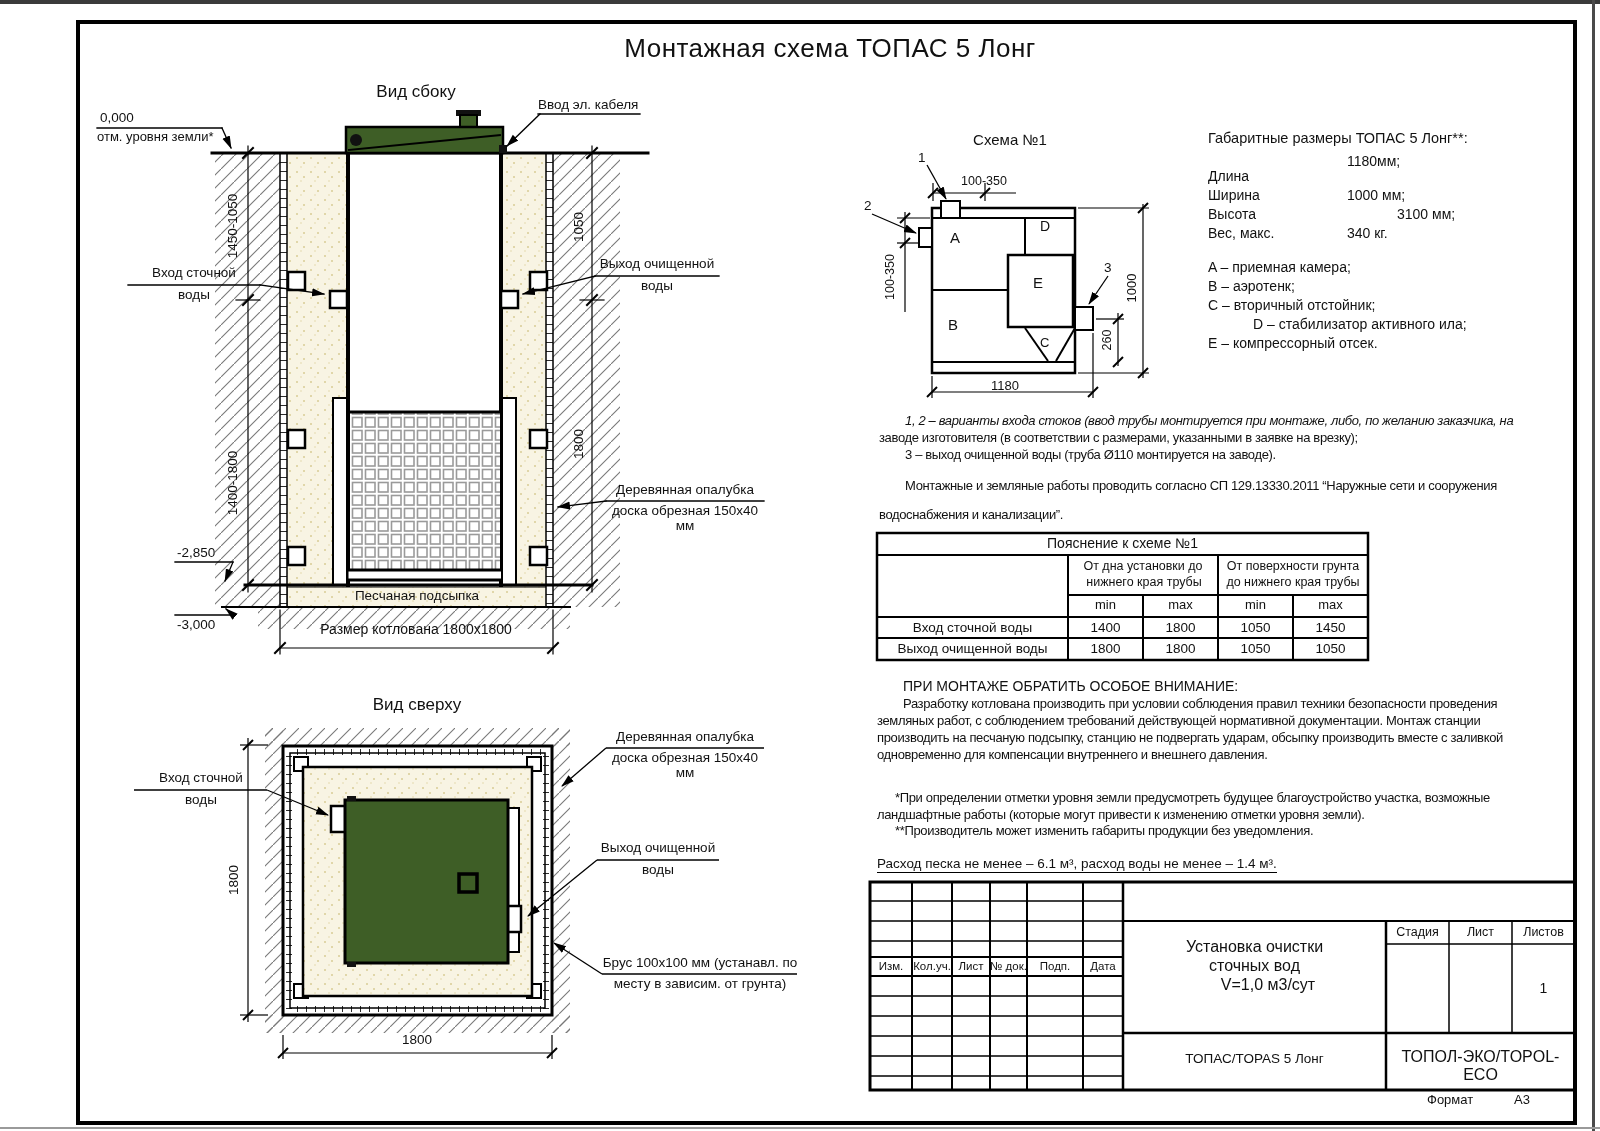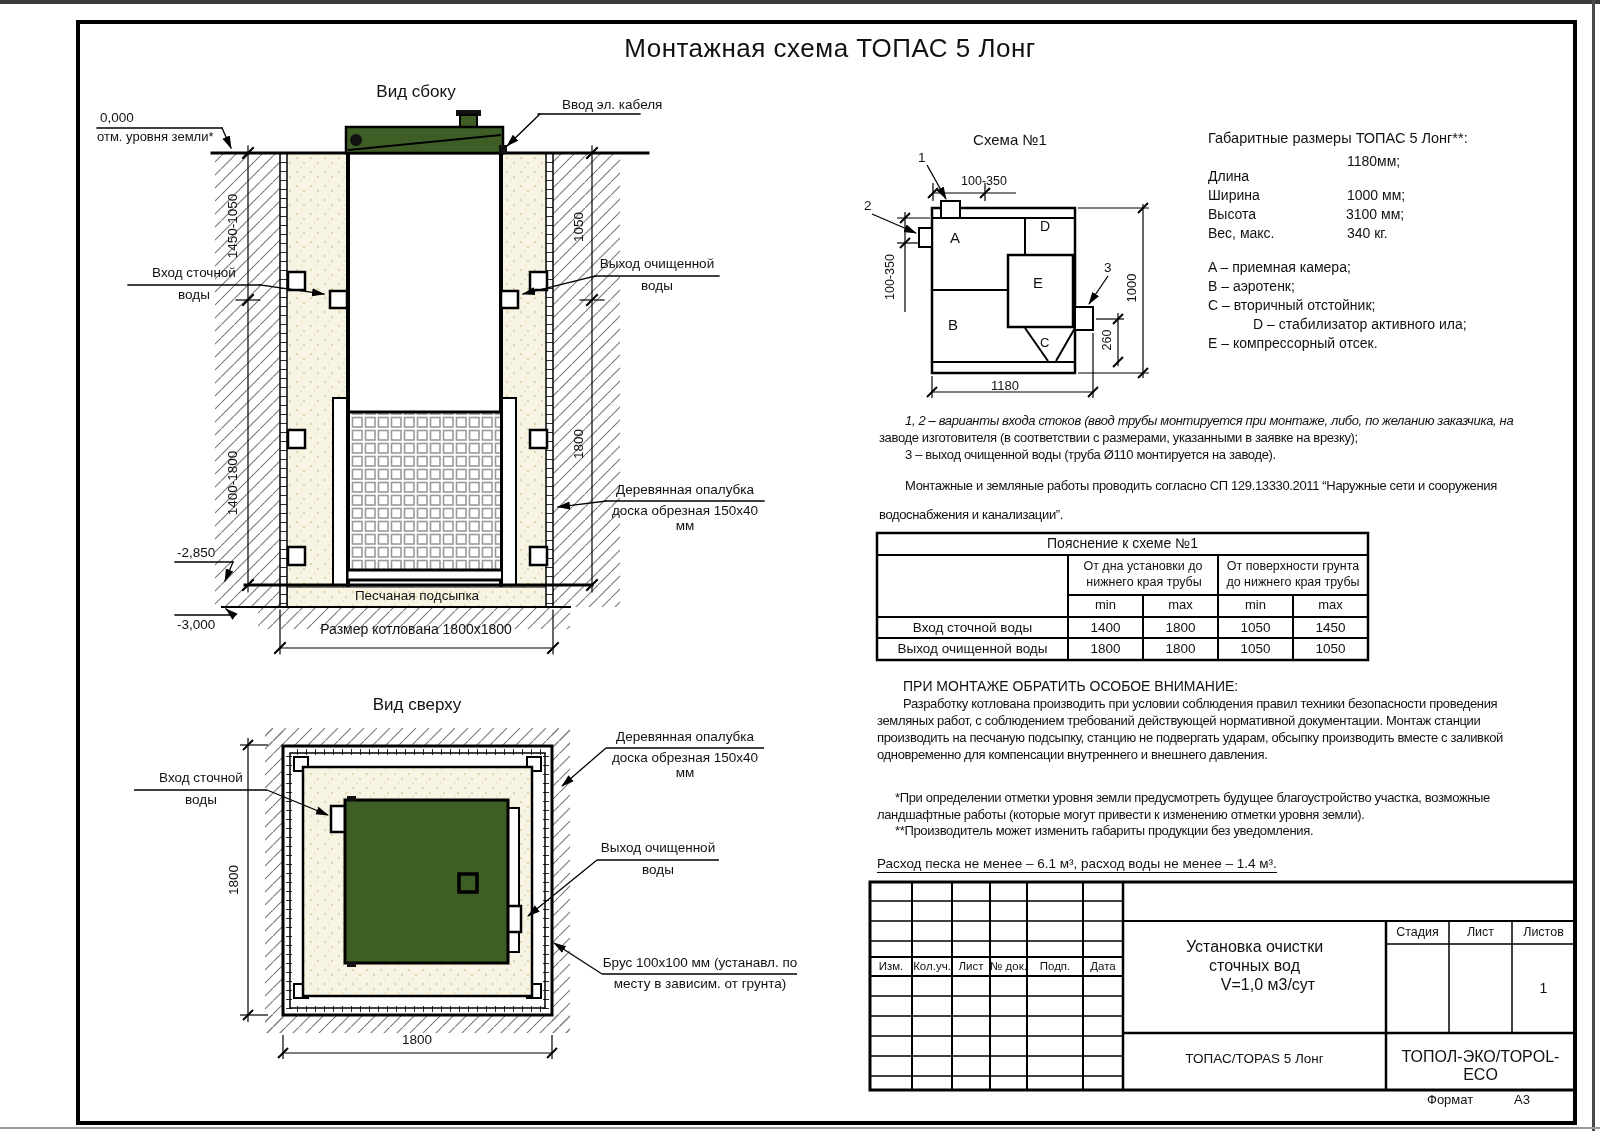--- a/index.html
+++ b/index.html
@@ -288,21 +288,21 @@
     </g>
   </svg>
 
   <div class="lab big" style="left:560px;top:34px;width:540px;">
       <span class="c" style="display:block;">Монтажная схема ТОПАС 5 Лонг</span>
     </div>
 
   <div class="lab h17 c" style="left:346px;top:82px;width:140px;">Вид сбоку</div>
   <div class="lab" style="left:100px;top:110px;">0,000</div>
   <div class="lab f13" style="left:97px;top:130px;">отм. уровня земли*</div>
-  <div class="lab" style="left:562px;top:97px;">Ввод эл. кабеля</div>
+  <div class="lab" style="left:538px;top:97px;">Ввод эл. кабеля</div>
   <div class="vlab" style="left:232px;top:226px;">1450-1050</div>
   <div class="vlab" style="left:578px;top:227px;">1050</div>
   <div class="lab c" style="left:128px;top:265px;width:132px;">Вход сточной</div>
   <div class="lab c" style="left:128px;top:287px;width:132px;">воды</div>
   <div class="lab c" style="left:595px;top:256px;width:124px;">Выход очищенной</div>
   <div class="lab c" style="left:595px;top:278px;width:124px;">воды</div>
   <div class="vlab" style="left:232px;top:483px;">1400-1800</div>
   <div class="vlab" style="left:578px;top:444px;">1800</div>
   <div class="lab c" style="left:606px;top:482px;width:158px;">Деревянная опалубка</div>
   <div class="lab c" style="left:606px;top:503px;width:158px;">доска обрезная 150x40 мм</div>
@@ -337,21 +337,21 @@
   <div class="lab f13" style="left:1040px;top:336px;">C</div>
   <div class="lab f14" style="left:1040px;top:219px;">D</div>
   <div class="lab f15" style="left:1033px;top:275px;">E</div>
 
   <div class="lab f14" style="left:1208px;top:130px;font-size:14.5px;">Габаритные размеры ТОПАС 5 Лонг**:</div>
   <div class="lab f14" style="left:1208px;top:169px;">Длина</div>
   <div class="lab f14" style="left:1347px;top:154px;">1180мм;</div>
   <div class="lab f14" style="left:1208px;top:188px;">Ширина</div>
   <div class="lab f14" style="left:1347px;top:188px;">1000 мм;</div>
   <div class="lab f14" style="left:1208px;top:207px;">Высота</div>
-  <div class="lab f14" style="left:1346px;top:207px;">3100 мм;</div>
+  <div class="lab f14" style="left:1397px;top:207px;">3100 мм;</div>
   <div class="lab f14" style="left:1208px;top:226px;">Вес, макс.</div>
   <div class="lab f14" style="left:1347px;top:226px;">340 кг.</div>
   <div class="lab f14" style="left:1208px;top:260px;">A – приемная камера;</div>
   <div class="lab f14" style="left:1208px;top:279px;">B – аэротенк;</div>
   <div class="lab f14" style="left:1208px;top:298px;">C – вторичный отстойник;</div>
   <div class="lab f14" style="left:1208px;top:317px;margin-left:45px;">D – стабилизатор активного ила;</div>
   <div class="lab f14" style="left:1208px;top:336px;">E – компрессорный отсек.</div>
 
   <div class="lab note" style="left:905px;top:414px;font-style:italic;">1, 2 – варианты входа  стоков (ввод трубы монтируется при монтаже, либо, по желанию заказчика, на</div>
   <div class="lab note" style="left:879px;top:431px;">заводе изготовителя (в соответствии с размерами, указанными в заявке на врезку);</div>

